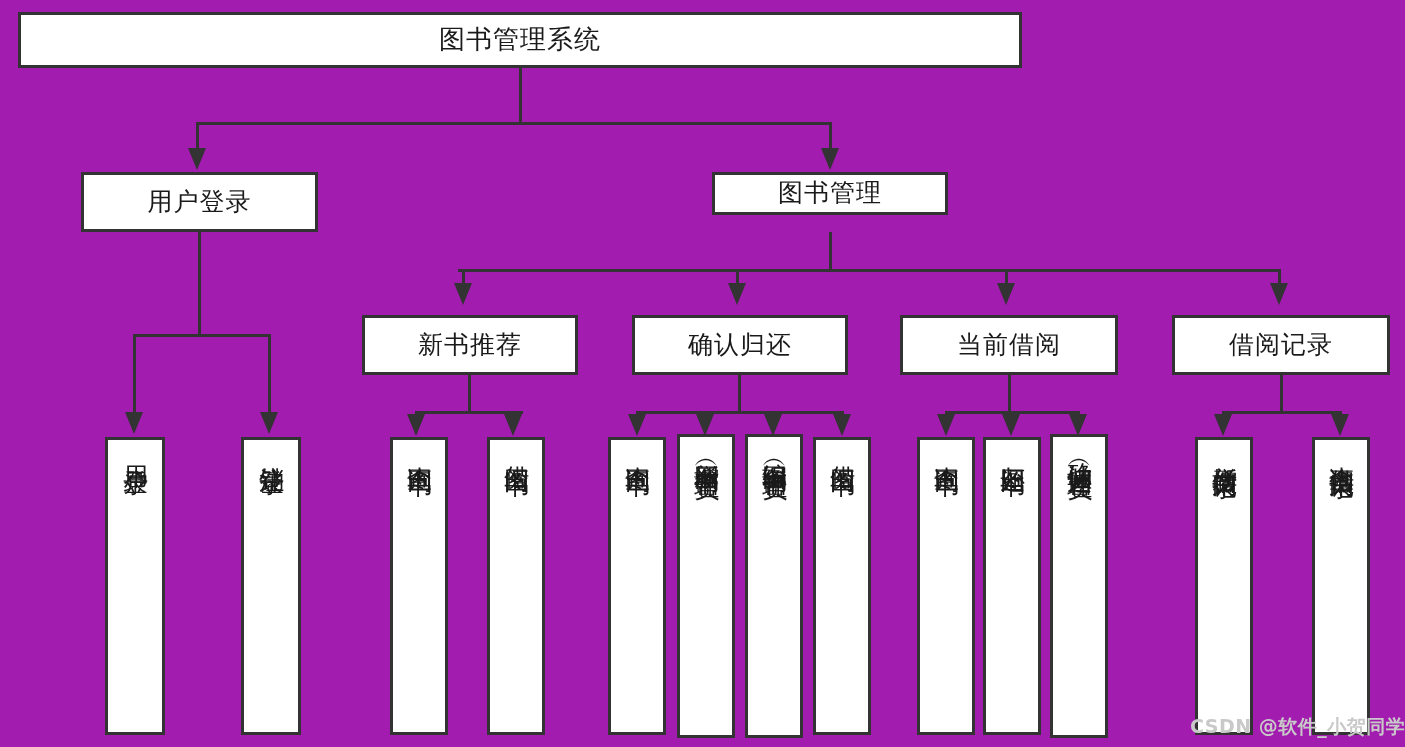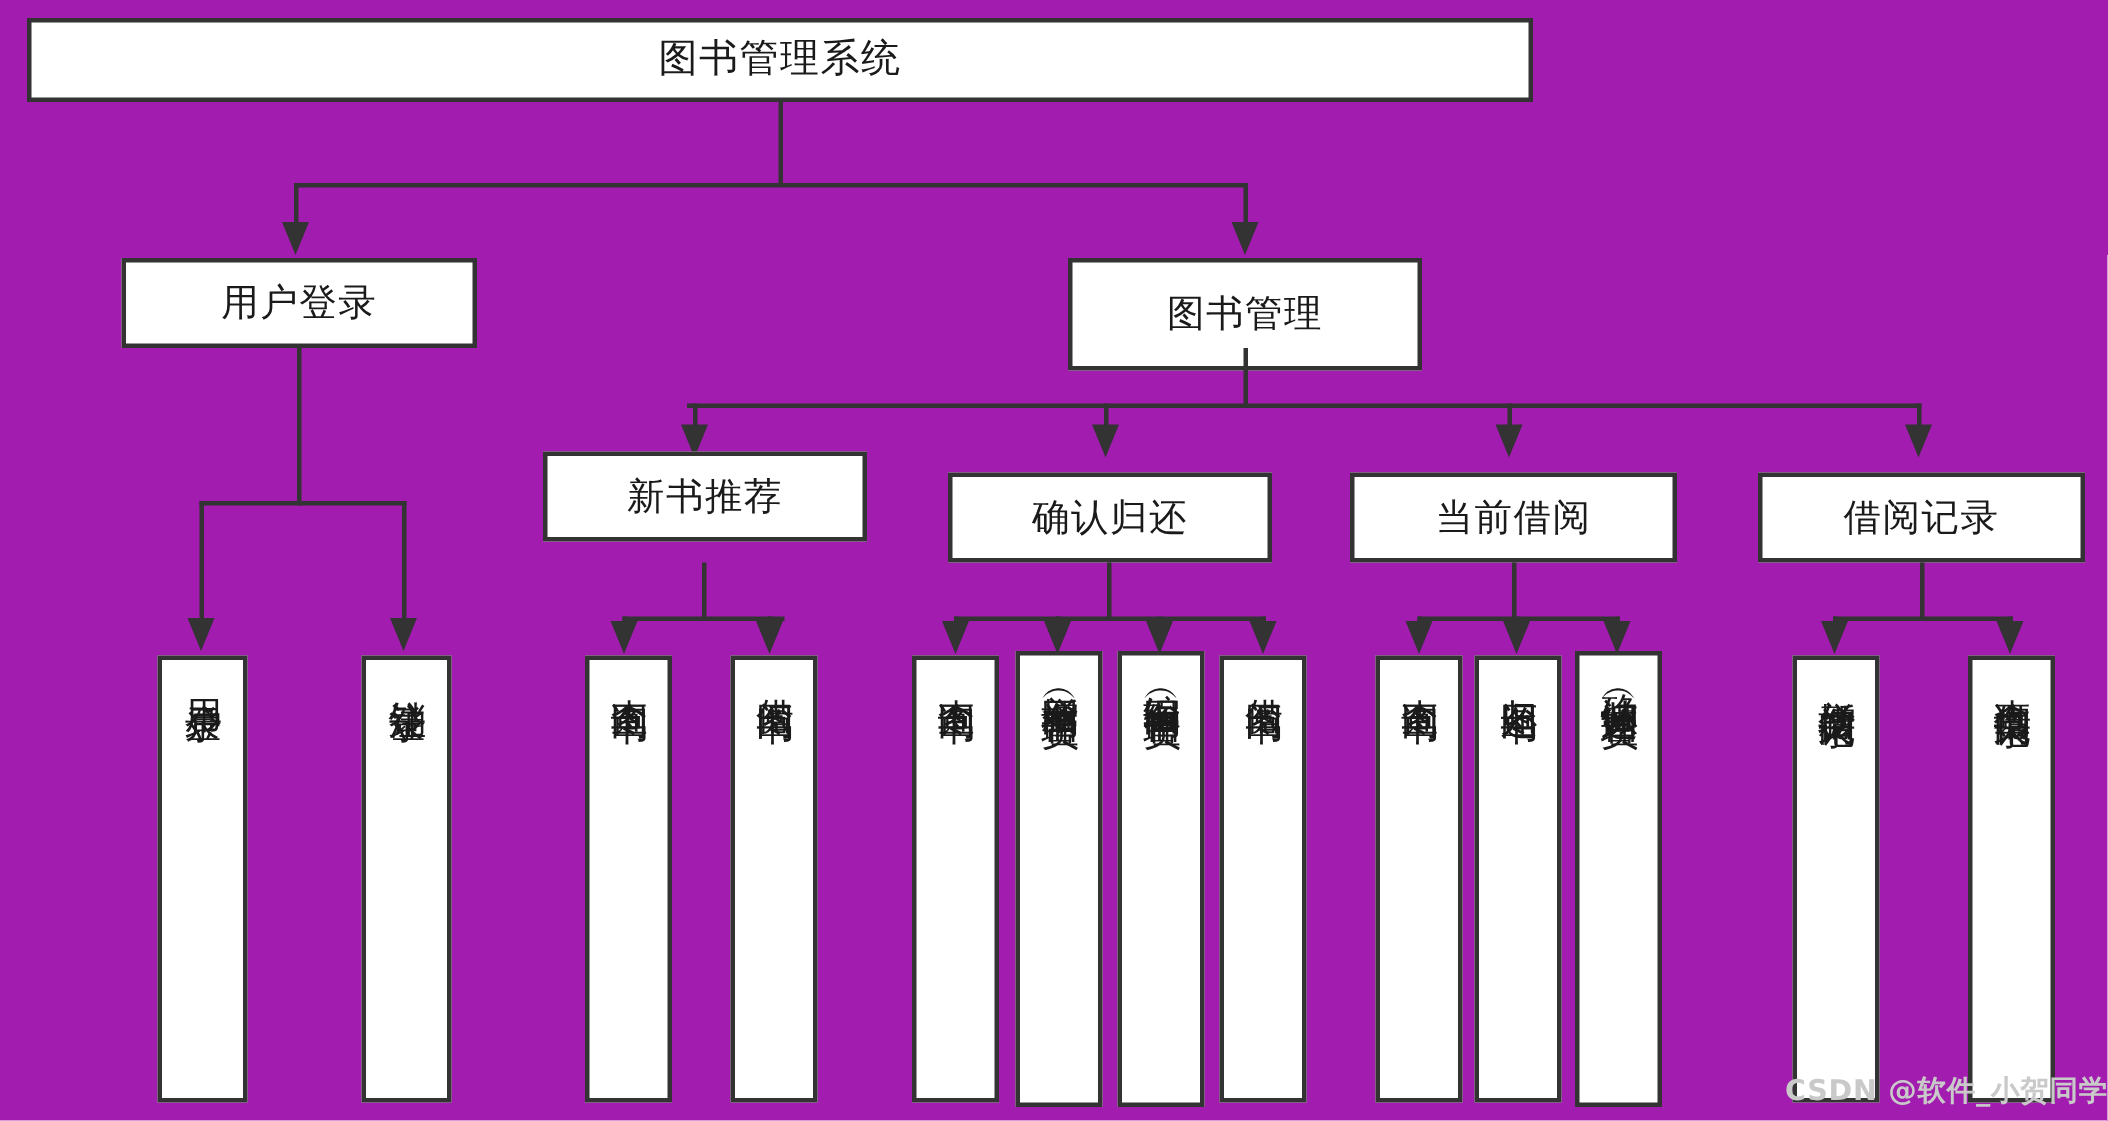--- a/index.html
+++ b/index.html
@@ -95,21 +95,21 @@
   <div class="vline" style="left:519px; top:68px; height:56px;"></div>
   <div class="hline" style="left:196px; top:122px; width:636px;"></div>
   <div class="vline" style="left:196px; top:122px; height:28px;"></div>
   <div class="arrow" style="left:188px; top:148px;"></div>
   <div class="vline" style="left:829px; top:122px; height:28px;"></div>
   <div class="arrow" style="left:821px; top:148px;"></div>
 
   <div class="node horiz" style="left:81px; top:172px; width:237px; height:60px;">
     <span class="label">用户登录</span>
   </div>
-  <div class="node horiz" style="left:712px; top:172px; width:236px; height:75px;">
+  <div class="node horiz" style="left:712px; top:172px; width:236px; height:43px;">
     <span class="label">图书管理</span>
   </div>
 
   <div class="vline" style="left:198px; top:232px; height:105px;"></div>
   <div class="hline" style="left:133px; top:334px; width:138px;"></div>
   <div class="vline" style="left:133px; top:334px; height:80px;"></div>
   <div class="arrow" style="left:125px; top:412px;"></div>
   <div class="vline" style="left:268px; top:334px; height:80px;"></div>
   <div class="arrow" style="left:260px; top:412px;"></div>
 
@@ -125,21 +125,21 @@
 
   <div class="vline" style="left:462px; top:269px; height:16px;"></div>
   <div class="arrow" style="left:454px; top:283px;"></div>
   <div class="vline" style="left:736px; top:269px; height:16px;"></div>
   <div class="arrow" style="left:728px; top:283px;"></div>
   <div class="vline" style="left:1005px; top:269px; height:16px;"></div>
   <div class="arrow" style="left:997px; top:283px;"></div>
   <div class="vline" style="left:1278px; top:269px; height:16px;"></div>
   <div class="arrow" style="left:1270px; top:283px;"></div>
 
-  <div class="node horiz" style="left:362px; top:301px; width:216px; height:60px;">
+  <div class="node horiz" style="left:362px; top:315px; width:216px; height:60px;">
     <span class="label">新书推荐</span>
   </div>
   <div class="node horiz" style="left:632px; top:315px; width:216px; height:60px;">
     <span class="label">确认归还</span>
   </div>
   <div class="node horiz" style="left:1172px; top:315px; width:218px; height:60px;">
     <span class="label">借阅记录</span>
   </div>
   <div class="node horiz" style="left:900px; top:315px; width:218px; height:60px;">
     <span class="label">当前借阅</span>

